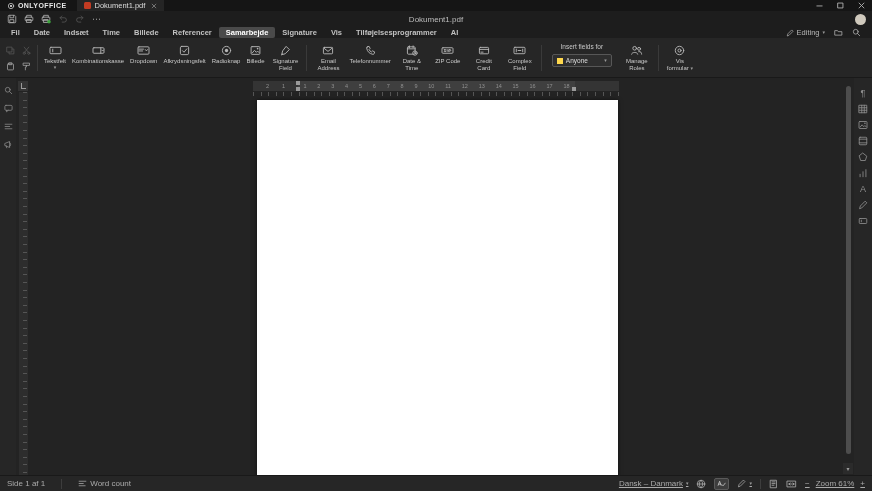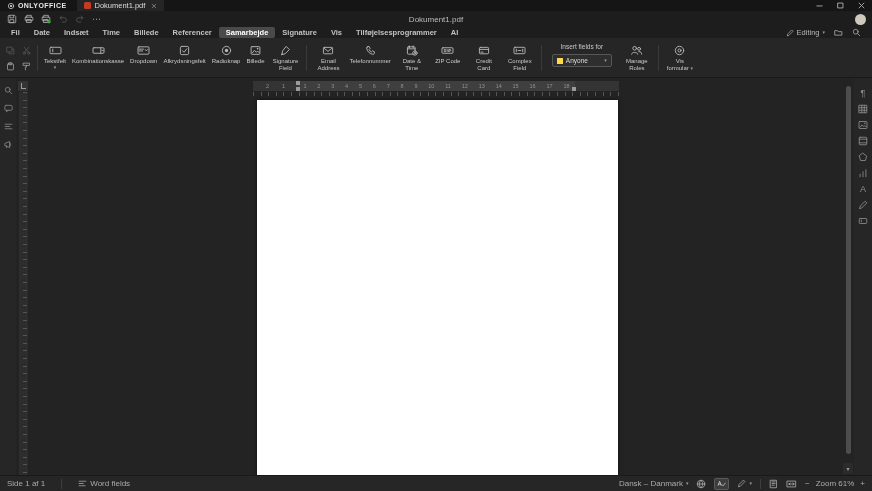--- a/index.html
+++ b/index.html
@@ -66,21 +66,21 @@
   .vruler{position:absolute;left:19px;top:14px;width:9px;bottom:0;background:#2d2d2d;}
   .vruler::after{content:"";position:absolute;right:1px;top:0;bottom:0;width:4px;background:repeating-linear-gradient(180deg,#555 0 1px,transparent 1px 7.6px);}
   .page{position:absolute;left:257px;top:22px;width:361px;height:380px;background:#fff;box-shadow:0 0 4px rgba(0,0,0,.55);}
   .vscroll{position:absolute;left:846px;top:8px;width:5px;height:368px;background:#4d4d4d;border-radius:3px;}
   .scrolldown{position:absolute;left:843px;top:385px;width:10px;height:11px;display:flex;align-items:center;justify-content:center;color:#9a9a9a;font-size:6px;background:#2b2b2b;}
 
   
   .statusbar{height:16px;background:#262626;border-top:1px solid #191919;display:flex;align-items:center;font-size:8px;color:#ababab;padding:0 7px;gap:16px;}
   .sbsep{width:1px;height:10px;background:#3d3d3d;}
   .sbitem{display:flex;align-items:center;gap:3px;white-space:nowrap;}
-  .sbright{margin-left:auto;display:flex;align-items:center;gap:8px;}
+  .sbright{margin-left:auto;display:flex;align-items:center;gap:8px;text-decoration:underline;}
   .spellbox{width:15px;height:12px;border:1px solid #5a5a5a;border-radius:2px;background:#3d3d3d;display:flex;align-items:center;justify-content:center;color:#d0d0d0;}
   .zoomctl{display:flex;align-items:center;gap:6px;}
 </style>
 </head>
 <body>
 
 <div class="app">
 
   <div class="tabsbar">
     <div class="logo">
@@ -499,21 +499,21 @@
     </div>
   </div>
 
   <div class="statusbar">
     <span class="sbitem">Side 1 af 1</span>
     <span class="sbsep"></span>
     <span class="sbitem">
       <svg width="9" height="9" viewBox="0 0 12 12">
           <path class="i" d="M1.5 3 h9 M1.5 6 h5.5 M1.5 9 h8"></path>
         </svg>
-      <span>Word fields</span>
+      <span>Word count</span>
     </span>
 
     <span class="sbright">
       <span class="sbitem">
         <span>Dansk – Danmark</span>
         <span class="chev">▾</span>
       </span>
       <span>
           <svg width="10" height="10" viewBox="0 0 12 12">
             <circle class="i" cx="6" cy="6" r="4.5"></circle>

